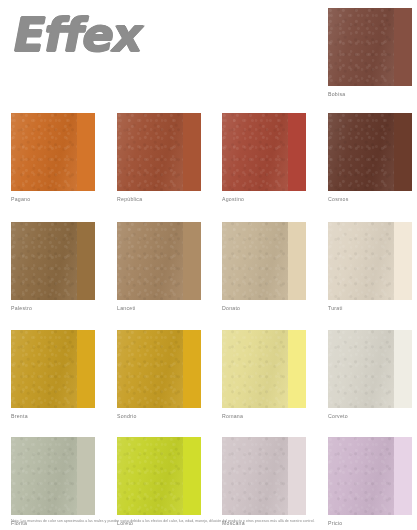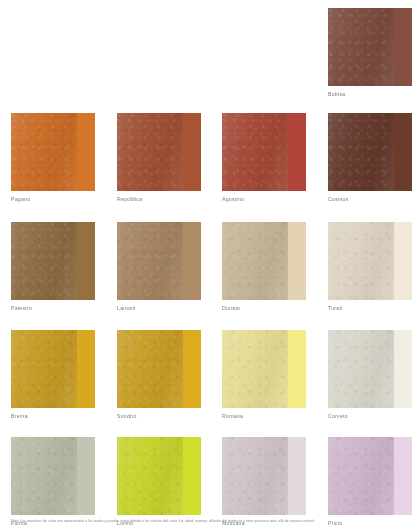--- a/index.html
+++ b/index.html
@@ -113,20 +113,21 @@
     white-space: nowrap;
     font-family: "Liberation Sans", sans-serif;
   }
 </style>
 </head>
 <body>
 
 <div id="page">
 
   <div id="header">
+    <div id="logo">Effex</div>
 
     <div class="swatch" style="left:328px; top:8px; width:84px;">
       <div class="swatch-box">
         <div class="swatch-base" style="background: rgb(122, 74, 61);"></div>
         <div class="swatch-texture"></div>
         <div class="swatch-sheen"></div>
         <div class="swatch-stripe" style="background: rgb(133, 80, 66);"></div>
       </div>
       <div class="swatch-label">Bobisa</div>
     </div>

